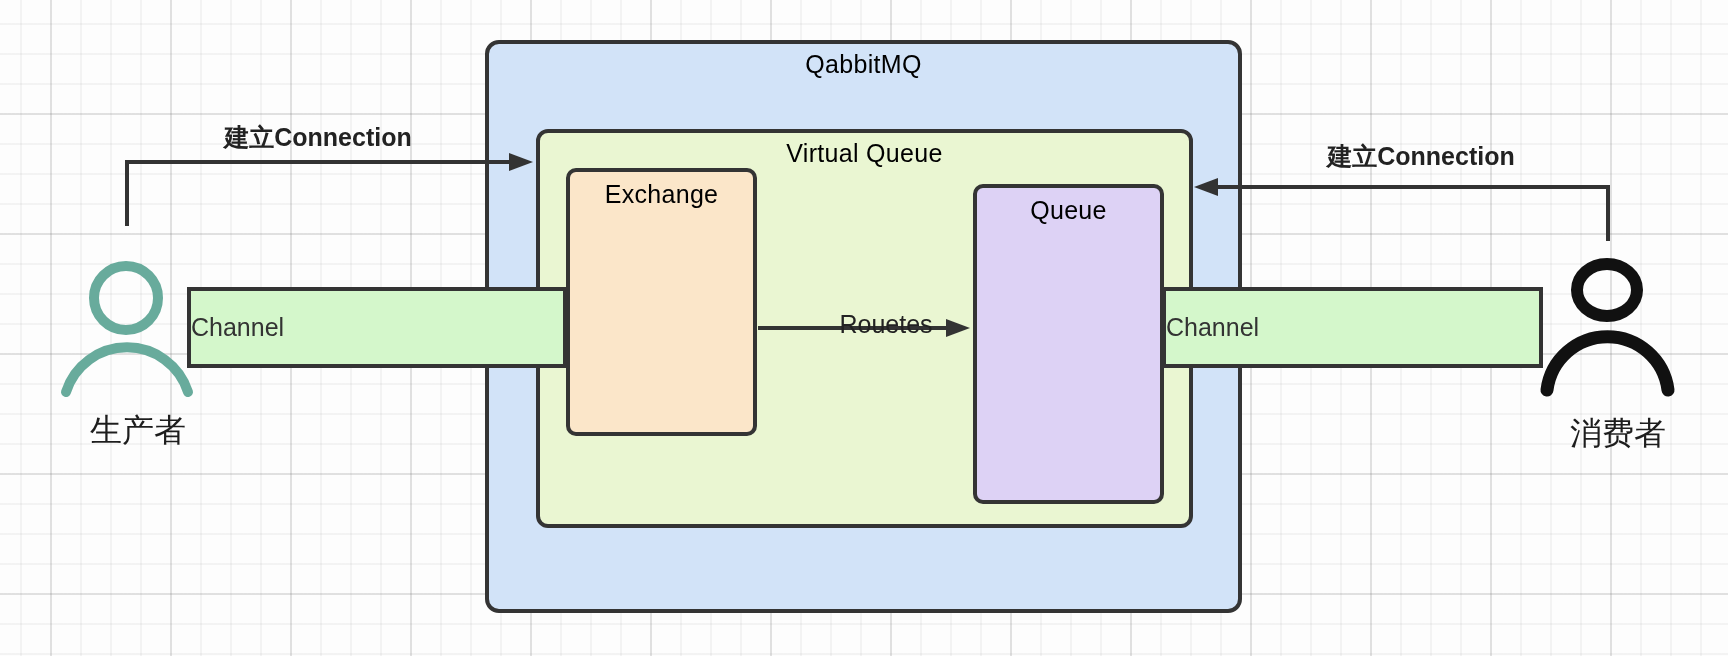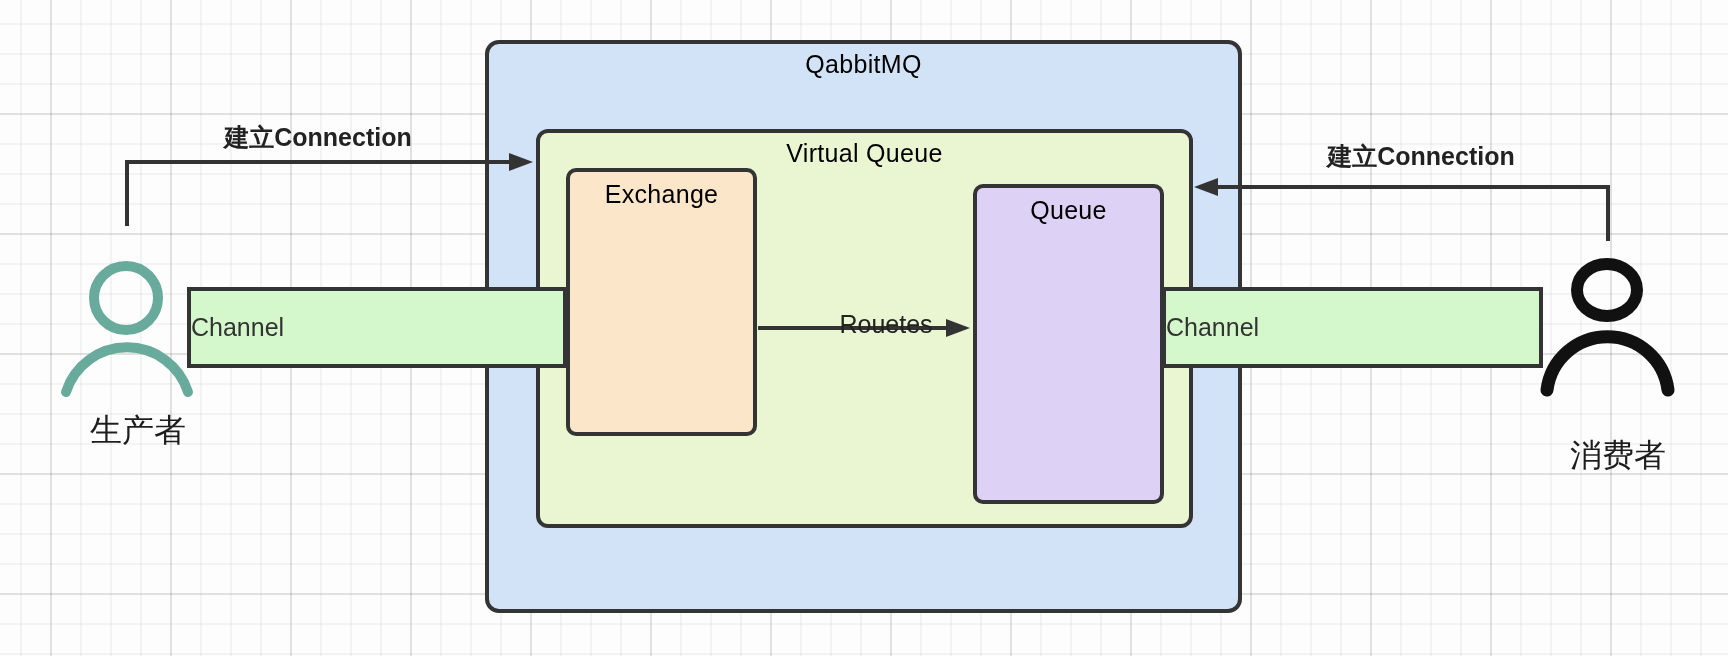--- a/index.html
+++ b/index.html
@@ -101,15 +101,15 @@
       <ellipse class="person-stroke" cx="1607" cy="290" rx="30" ry="26" stroke-width="12"></ellipse>
       <path class="person-stroke" d="M1547,390 A61,61 0 0 1 1668,390" stroke-width="13"></path>
     </g>
   </svg>
 
   <div class="edge-label" style="left:318px;top:137px;">建立Connection</div>
   <div class="edge-label" style="left:1421px;top:156px;">建立Connection</div>
   <div class="edge-label regular" style="left:862px;top:324px;margin-left:24px;">Rouetes</div>
 
   <div class="person-label" style="left:130px;top:431px;">生产者</div>
-  <div class="person-label" style="left:1610px;top:456px;font-family:Liberation Mono, monospace;">消费者</div>
+  <div class="person-label" style="left:1610px;top:434px;font-family:Liberation Mono, monospace;">消费者</div>
 
 </div>
 
 </body></html>

